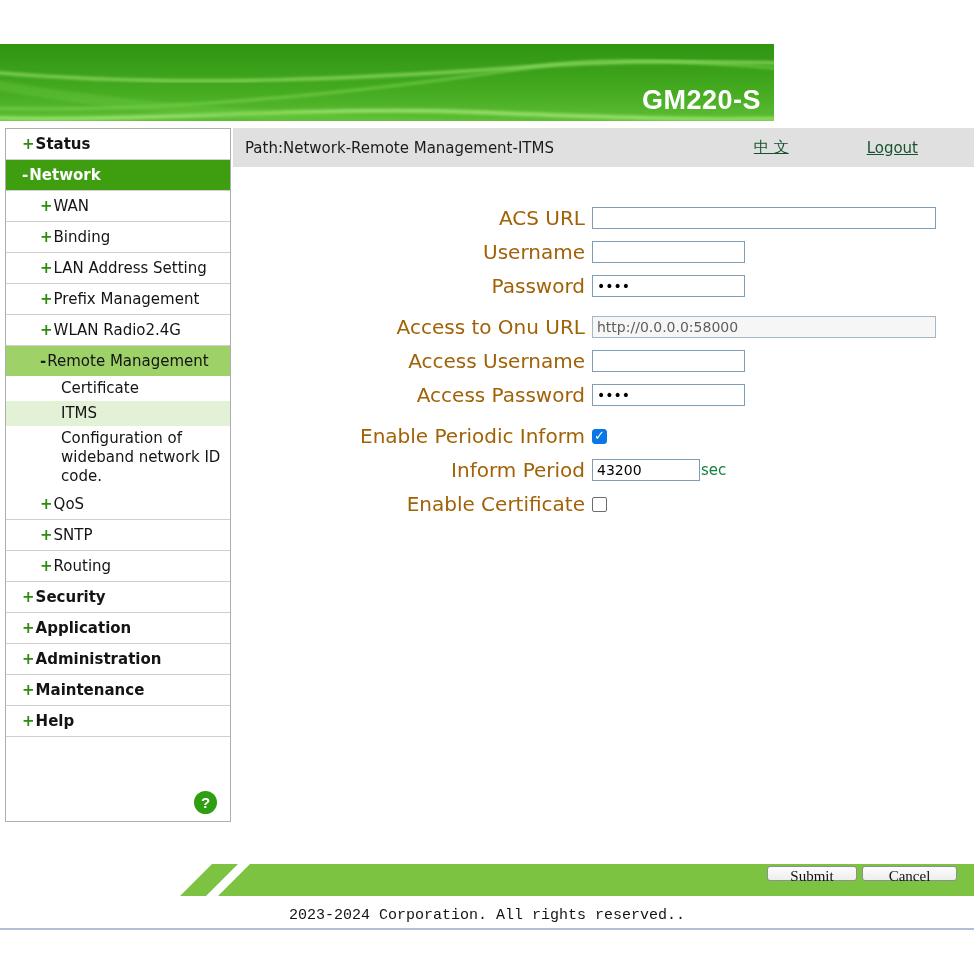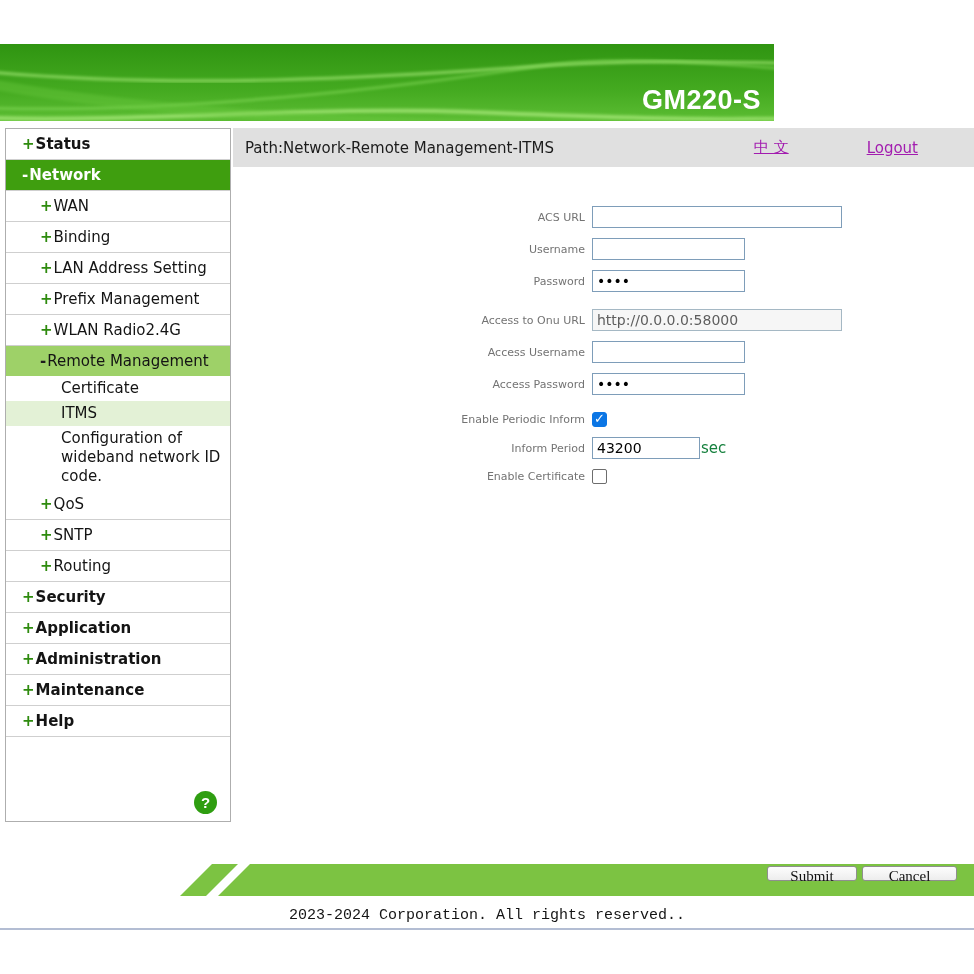--- a/index.html
+++ b/index.html
@@ -39,35 +39,35 @@
     background:#2f9e11;color:#fff;font-size:15px;font-weight:bold;
     display:flex;align-items:center;justify-content:center;cursor:pointer;
     font-family:"Liberation Sans",sans-serif;
   }
   
   .topbar{
     position:absolute;left:233px;top:128px;width:741px;height:39px;background:#e0e0e0;
     display:flex;align-items:center;font-size:15px;color:#1c1c1c;box-sizing:border-box;
   }
   .path-text{padding-left:12px;flex:1;}
-  .lang-link,.logout-link{text-decoration:underline;color:#a21caf;cursor:pointer;}
+  .lang-link,.logout-link{text-decoration:underline;color:#14532d;cursor:pointer;}
   .lang-link{margin-right:78px;}
   .logout-link{margin-right:56px;}
   
   .content{position:absolute;left:233px;top:167px;width:741px;}
   .form-section{margin-top:17px;}
   .form-section:first-child{margin-top:39px;}
   .form-row{display:flex;align-items:center;margin-top:10px;}
   .form-row:first-child{margin-top:0;}
-  .flabel{width:352px;text-align:right;padding-right:7px;font-size:11px;color:#737373;flex:none;}
+  .flabel{width:352px;text-align:right;padding-right:7px;font-size:20px;color:#a16207;flex:none;}
   .tinput{
     box-sizing:border-box;height:22px;border:1px solid #7e9db9;background:#fff;
     font-family:"DejaVu Sans",sans-serif;font-size:14px;color:#000;padding:1px 4px;
   }
-  .tinput.wide{width:250px;}
+  .tinput.wide{width:344px;}
   .tinput.medium{width:153px;}
   .tinput.small{width:108px;}
   .tinput.disabled{background:#f6f6f6;color:#5e5e5e;border-color:#a5b8c4;}
   .suffix{font-size:15px;color:#15803d;margin-left:1px;}
   .cb{box-sizing:border-box;width:15px;height:15px;border:1px solid #6d6d6d;border-radius:2px;background:#fff;display:inline-block;position:relative;cursor:pointer;}
   .cb.on{background:#0b76e5;border-color:#0b76e5;border-radius:3px;}
   .cb.on::after{content:"✓";position:absolute;left:1px;top:-2px;color:#fff;font-size:13px;font-weight:bold;}
   
   .bbar{position:absolute;left:0;top:864px;width:974px;height:32px;}
   .bbar-stripe{position:absolute;left:196px;top:0;width:26px;height:32px;background:#7cc342;transform:skewX(-45deg);}

